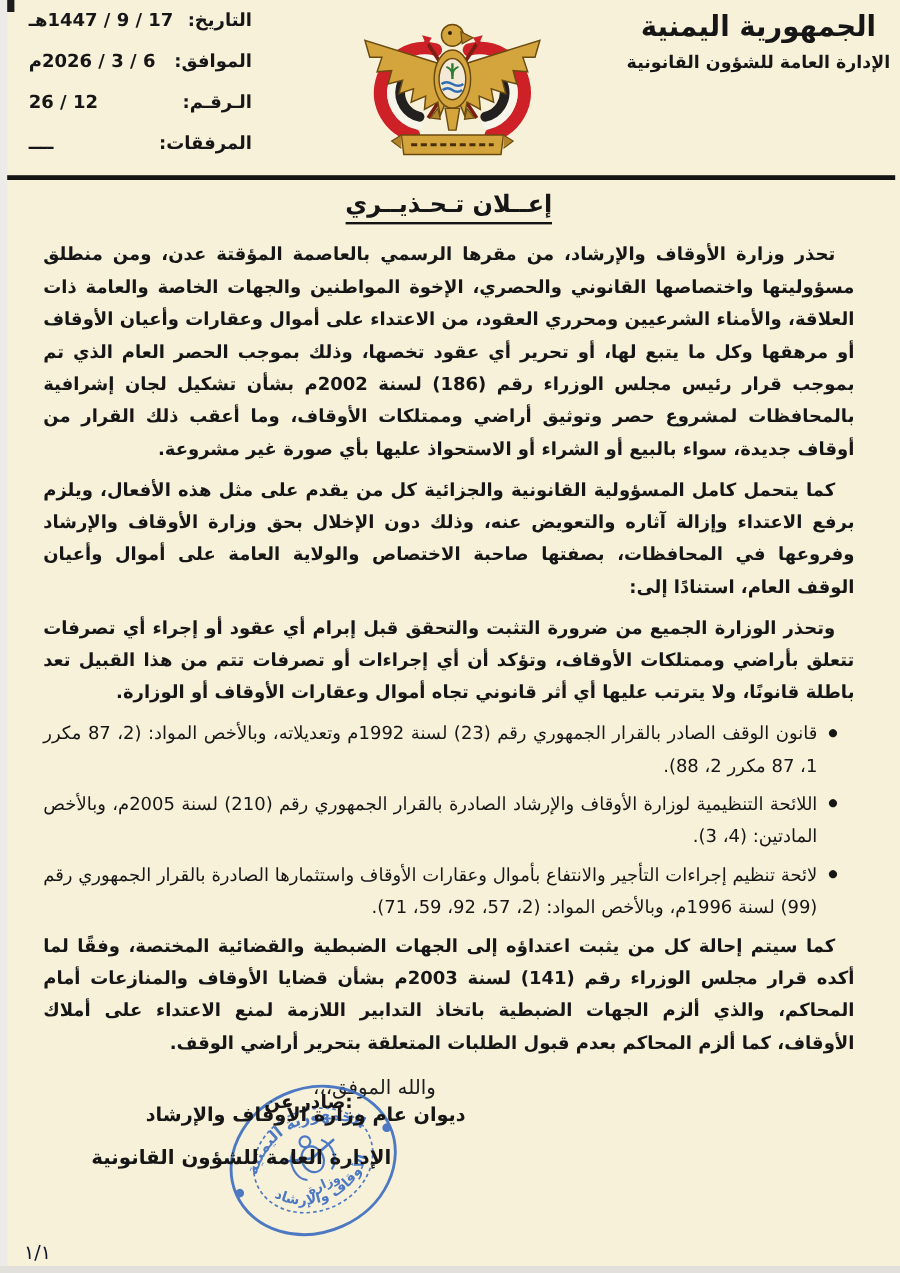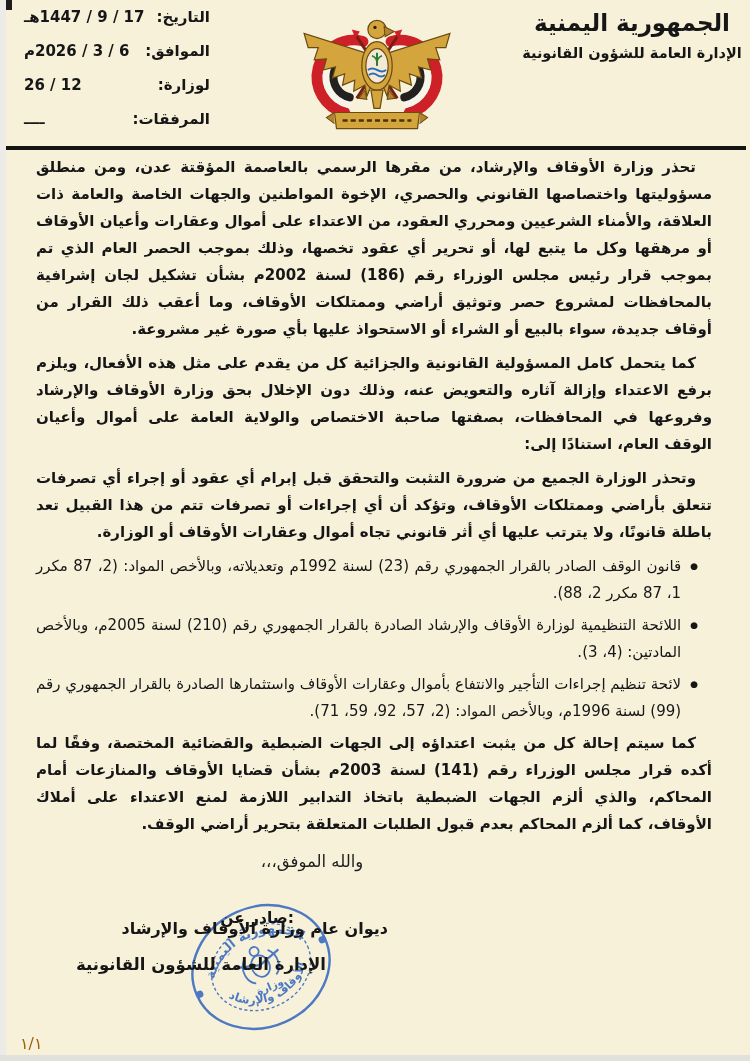--- a/index.html
+++ b/index.html
@@ -47,42 +47,42 @@
   .sig-issued{position:absolute;top:909px;right:456px;font-size:15.5px;font-weight:bold;
               white-space:nowrap;z-index:3;}
   .sig-line1{position:absolute;top:919px;right:362px;font-size:16px;font-weight:bold;
              white-space:nowrap;z-index:3;}
   .sig-line2{position:absolute;top:955px;right:424px;font-size:16.5px;font-weight:bold;
              white-space:nowrap;z-index:3;}
 
   .stamp{position:absolute;left:186px;top:894px;width:150px;height:146px;
          opacity:.92;z-index:2;}
 
-  .page-number{position:absolute;left:20px;top:1034px;font-size:16px;color:#a16207;}
+  .page-number{position:absolute;left:20px;top:1034px;font-size:16px;color:#0f172a;}
 </style>
 </head>
 <body>
 
 <div class="page">
 
   <div class="scan-corner"></div>
   <div class="scan-left"></div>
   <div class="scan-bottom"></div>
 
   <div class="date-block">
     <div class="drow">
       <span class="dlabel">التاريخ:</span>
       <span class="dvalue">17 / 9 / 1447هـ</span>
     </div>
     <div class="drow">
       <span class="dlabel">الموافق:</span>
       <span class="dvalue">6 / 3 / 2026م</span>
     </div>
     <div class="drow">
-      <span class="dlabel">لوزارة:</span>
+      <span class="dlabel">الـرقـم:</span>
       <span class="dvalue">12 / 26</span>
     </div>
     <div class="drow">
       <span class="dlabel">المرفقات:</span>
       <span class="dvalue">ــــ</span>
     </div>
   </div>
 
   <div class="emblem">
     <svg viewBox="0 0 160 132" width="162" height="136" xmlns="http://www.w3.org/2000/svg">
@@ -126,20 +126,21 @@
   </div>
 
   <div class="ministry-block">
     <div class="calligraphy">الجمهورية اليمنية</div>
     <div class="dept-name">الإدارة العامة للشؤون القانونية</div>
   </div>
 
   <div class="divider"></div>
 
   <div class="main" dir="rtl">
+    <div class="title">إعــلان تـحـذيــري</div>
 
     <p class="para">تحذر وزارة الأوقاف والإرشاد، من مقرها الرسمي بالعاصمة المؤقتة عدن، ومن منطلق مسؤوليتها واختصاصها القانوني والحصري، الإخوة المواطنين والجهات الخاصة والعامة ذات العلاقة، والأمناء الشرعيين ومحرري العقود، من الاعتداء على أموال وعقارات وأعيان الأوقاف أو مرهقها وكل ما يتبع لها، أو تحرير أي عقود تخصها، وذلك بموجب الحصر العام الذي تم بموجب قرار رئيس مجلس الوزراء رقم (186) لسنة 2002م بشأن تشكيل لجان إشرافية بالمحافظات لمشروع حصر وتوثيق أراضي وممتلكات الأوقاف، وما أعقب ذلك القرار من أوقاف جديدة، سواء بالبيع أو الشراء أو الاستحواذ عليها بأي صورة غير مشروعة.</p>
     <p class="para">كما يتحمل كامل المسؤولية القانونية والجزائية كل من يقدم على مثل هذه الأفعال، ويلزم برفع الاعتداء وإزالة آثاره والتعويض عنه، وذلك دون الإخلال بحق وزارة الأوقاف والإرشاد وفروعها في المحافظات، بصفتها صاحبة الاختصاص والولاية العامة على أموال وأعيان الوقف العام، استنادًا إلى:</p>
     <p class="para">وتحذر الوزارة الجميع من ضرورة التثبت والتحقق قبل إبرام أي عقود أو إجراء أي تصرفات تتعلق بأراضي وممتلكات الأوقاف، وتؤكد أن أي إجراءات أو تصرفات تتم من هذا القبيل تعد باطلة قانونًا، ولا يترتب عليها أي أثر قانوني تجاه أموال وعقارات الأوقاف أو الوزارة.</p>
 
     <div class="bullets">
       <div class="bullet">
         <span class="dot">●</span>
         <span class="btext">قانون الوقف الصادر بالقرار الجمهوري رقم (23) لسنة 1992م وتعديلاته، وبالأخص المواد: (2، 87 مكرر 1، 87 مكرر 2، 88).</span>
       </div>

